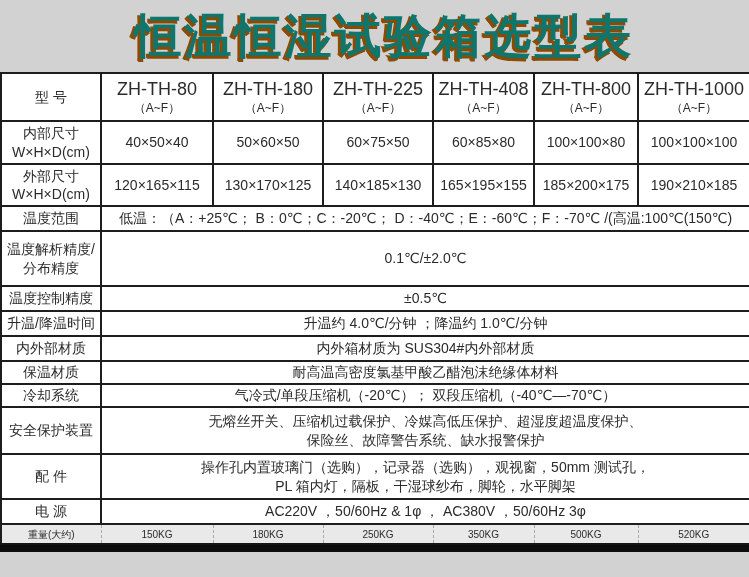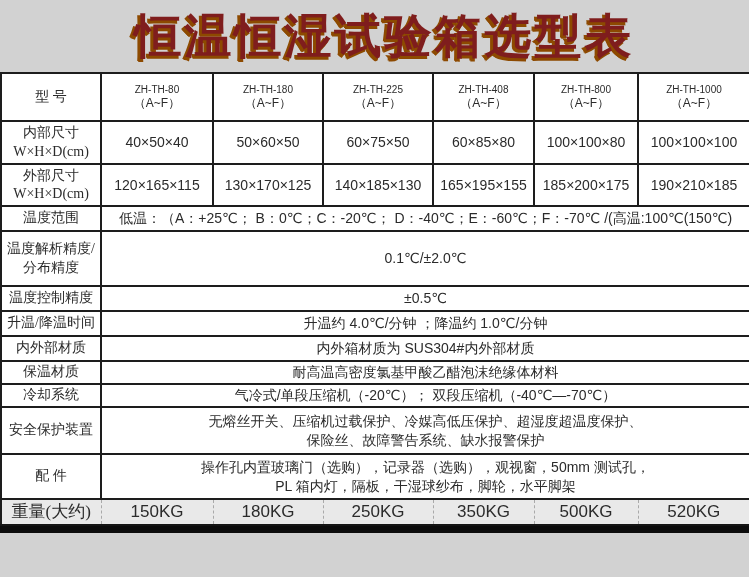--- a/index.html
+++ b/index.html
@@ -8,60 +8,60 @@
     background:#d2d2d2;
     font-family:"Liberation Sans","DejaVu Sans",sans-serif;
     color:#2b2b2b;
   }
   .title-band {
     height:72px;
     display:flex; align-items:center; justify-content:center;
   }
   .title-text {
     font-size:47px; font-weight:bold; letter-spacing:3px;
-    color:#7f1d1d;
+    color:#0f766e;
     text-shadow:-3px 2px 0 #8d4a00, -2px 3px 0 #8d4a00;
     white-space:nowrap;
     margin-left:20px;
   }
   table.spec {
     width:749px; table-layout:fixed; border-collapse:collapse;
     background:#ffffff;
   }
   table.spec td, table.spec th {
     border:2px solid #1d1d1d;
     text-align:center; vertical-align:middle;
     font-size:14px; font-weight:normal;
     padding:1px 2px; line-height:1.3;
     word-wrap:break-word;
   }
-  .label-cell { font-size:13.5px;font-family:Liberation Serif, serif; }
+  .label-cell { font-size:13.5px; }
   .two-line { line-height:1.45; }
   .pre { white-space:pre-line;margin-left:44px; }
-  .model-name { font-size:10px; }
+  .model-name { font-size:18px; }
   .model-range { font-size:12px; }
   
   .rh48 td { height:44px; }
   .rh43 td { height:39px; }
   .rh42 td { height:38px; }
   .rh27 td { height:23px; }
   .rh25 td { height:21px; }
   .rh55 td { height:51px; }
   .rh23 td { height:19px; }
   .rh47 td { height:43px; }
   .rh45 td { height:41px; }
   .rh20 td { height:16px; }
   
   tr.weight-row td {
     background:#e9e9e9;
     border-left:1px dashed #a9a9a9;
     border-right:1px dashed #a9a9a9;
     border-top:2px solid #1d1d1d;
     border-bottom:2px solid #151515;
-    font-size:17px;
+    font-size:10px;
   }
   tr.weight-row td:first-child { border-left:2px solid #1d1d1d; }
   tr.weight-row td:last-child { border-right:2px solid #1d1d1d; }
   .bottom-bar { height:7px; background:#0c0c0c; }
 </style>
 </head>
 <body>
 
 <div class="title-band">
   <div class="title-text">恒温恒湿试验箱选型表</div>
@@ -165,20 +165,24 @@
   <tr class="rh47">
     <td class="label-cell">安全保护装置</td>
     <td colspan="6" class="pre">无熔丝开关、压缩机过载保护、冷媒高低压保护、超湿度超温度保护、
 保险丝、故障警告系统、缺水报警保护</td>
   </tr>
   <tr class="rh45">
     <td class="label-cell">配 件</td>
     <td colspan="6" class="pre">操作孔内置玻璃门（选购），记录器（选购），观视窗，50mm 测试孔，
 PL 箱内灯，隔板，干湿球纱布，脚轮，水平脚架</td>
   </tr>
+  <tr class="rh25">
+    <td class="label-cell">电 源</td>
+    <td colspan="6">AC220V ，50/60Hz &amp; 1φ ，  AC380V ，50/60Hz 3φ</td>
+  </tr>
 
   <tr class="rh20 weight-row">
     <td class="label-cell">重量(大约)</td>
     <td>150KG</td>
     <td>180KG</td>
     <td>250KG</td>
     <td>350KG</td>
     <td>500KG</td>
     <td>520KG</td>
   </tr>

